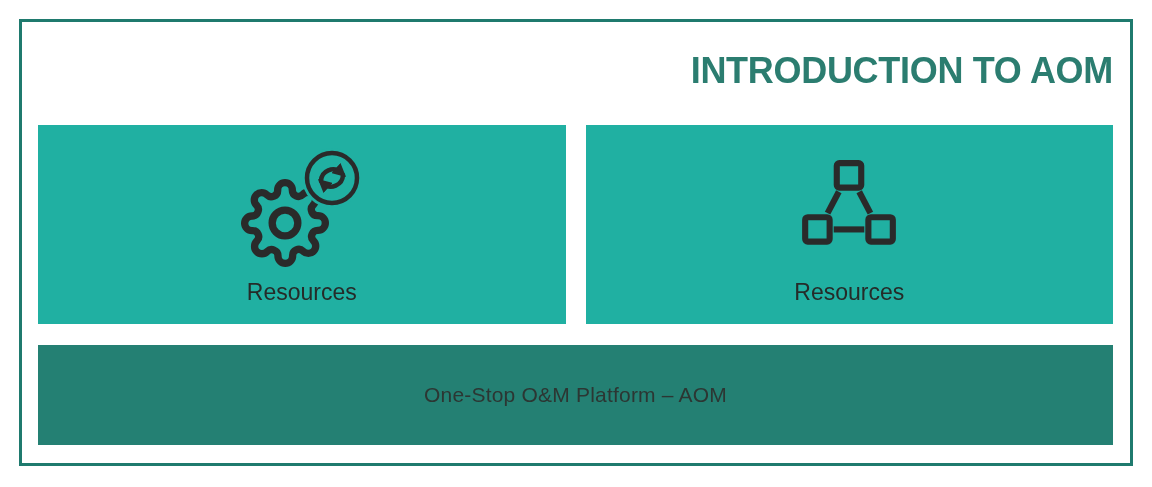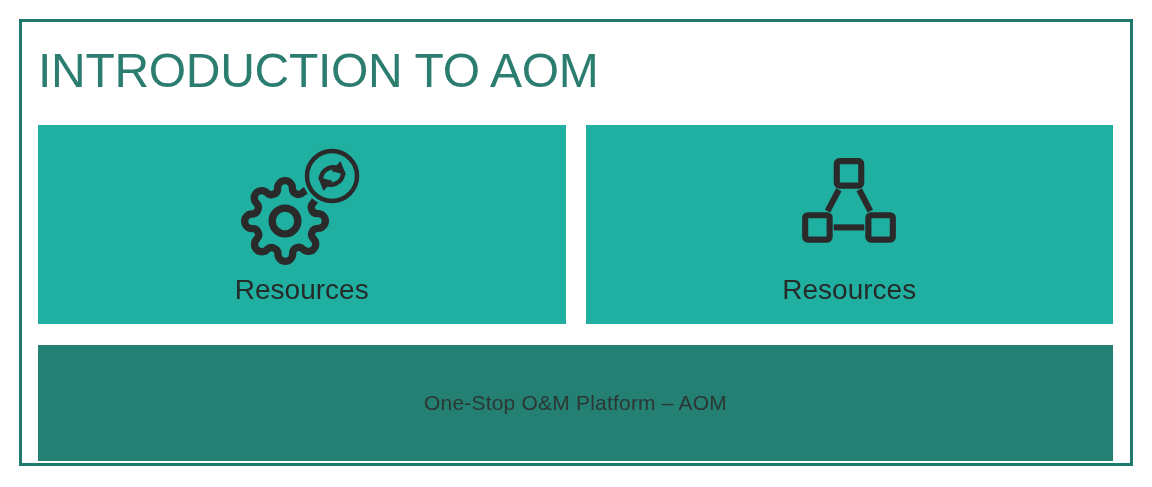--- a/index.html
+++ b/index.html
@@ -13,25 +13,26 @@
   .frame {
     position: absolute;
     left: 19px; top: 19px;
     width: 1114px; height: 447px;
     border: 3px solid var(--border, #1F7A6E);
     padding: 30px 17px 17px 16px;
     background: var(--page-bg, #ffffff);
   }
   .title {
     margin: 0 0 36px 0;
-    font-size: 48px;
+    font-size: 36px;
     line-height: 37px;
-    font-weight: normal;
+    font-weight: bold;
     letter-spacing: -0.3px;
     color: var(--title-text, #2B7D70);
+    text-align: right;
   }
   .cards {
     display: flex;
     gap: 20px;
     height: 199px;
   }
   .card {
     flex: 1;
     background: var(--card-bg, #20B0A2);
     display: flex;
@@ -39,28 +40,28 @@
     align-items: center;
   }
   .icon-wrap {
     flex: 1;
     display: flex;
     align-items: center;
     justify-content: center;
     padding-top: 8px;
   }
   .card-label {
-    font-size: 28px;
+    font-size: 23px;
     color: var(--label-text, #252B29);
     margin-bottom: 20px;
     line-height: 1;
   }
   .banner {
     margin-top: 21px;
-    height: 116px;
+    height: 100px;
     background: var(--banner-bg, #248073);
     display: flex;
     align-items: center;
     justify-content: center;
   }
   .banner-label {
     font-size: 21px;
     color: var(--banner-text, #2C3633);
     letter-spacing: 0.2px;
   }

